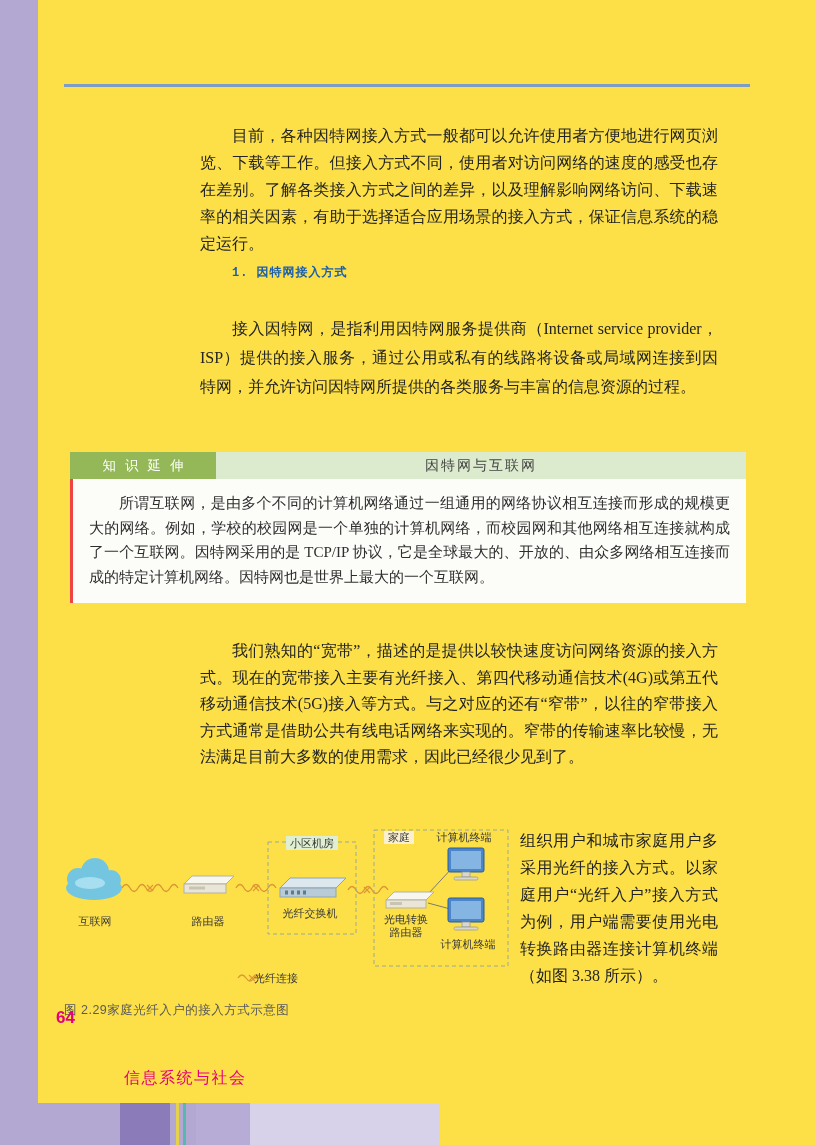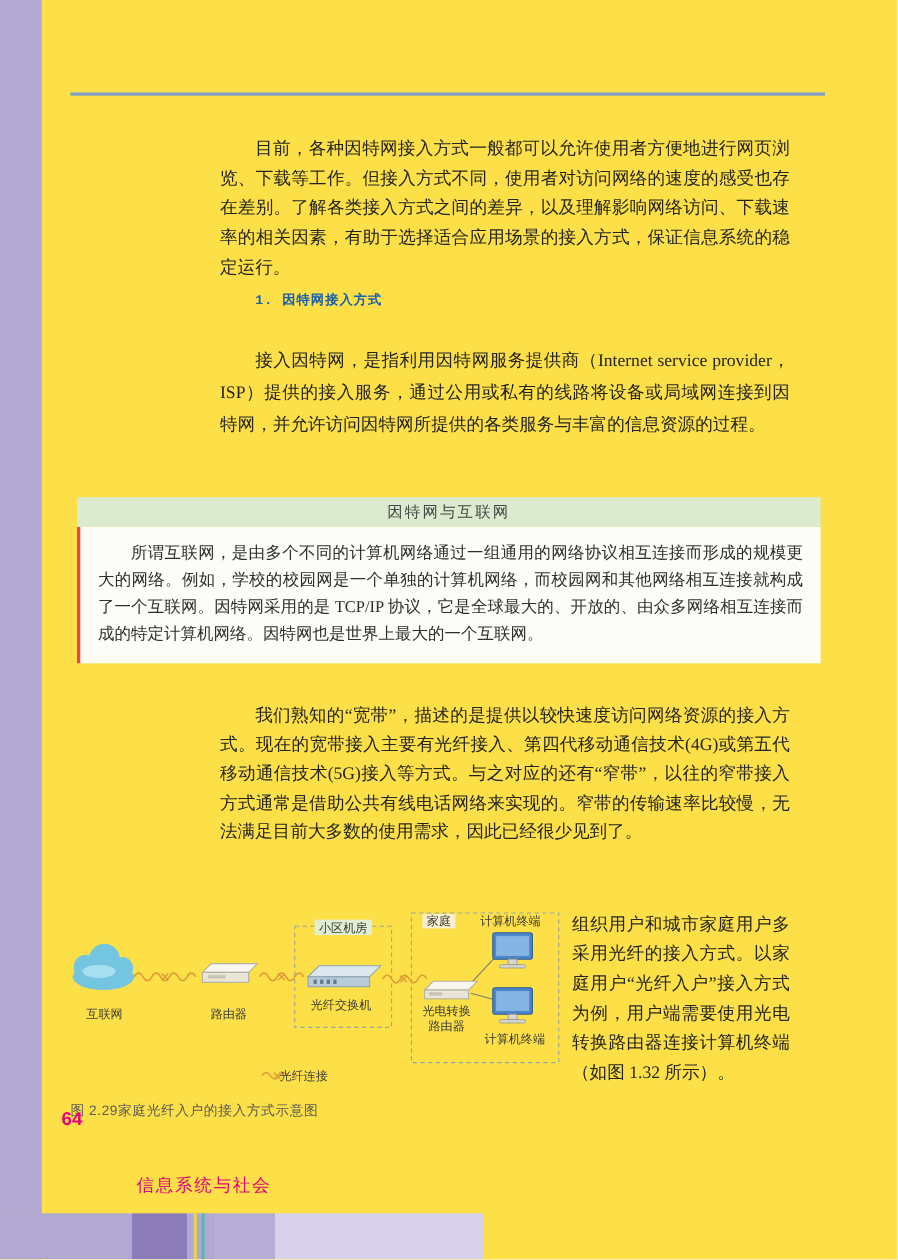--- a/index.html
+++ b/index.html
@@ -80,27 +80,28 @@
   <div class="top-rule"></div>
 
   <div class="para p-intro">目前，各种因特网接入方式一般都可以允许使用者方便地进行网页浏览、下载等工作。但接入方式不同，使用者对访问网络的速度的感受也存在差别。了解各类接入方式之间的差异，以及理解影响网络访问、下载速率的相关因素，有助于选择适合应用场景的接入方式，保证信息系统的稳定运行。</div>
 
   <h2 class="section-heading">1. 因特网接入方式</h2>
 
   <div class="para p-access">接入因特网，是指利用因特网服务提供商（Internet service provider，ISP）提供的接入服务，通过公用或私有的线路将设备或局域网连接到因特网，并允许访问因特网所提供的各类服务与丰富的信息资源的过程。</div>
 
   <div class="kb">
     <div class="kb-header">
+      <div class="kb-tag">知识延伸</div>
       <div class="kb-title">因特网与互联网</div>
     </div>
     <div class="kb-body">所谓互联网，是由多个不同的计算机网络通过一组通用的网络协议相互连接而形成的规模更大的网络。例如，学校的校园网是一个单独的计算机网络，而校园网和其他网络相互连接就构成了一个互联网。因特网采用的是 TCP/IP 协议，它是全球最大的、开放的、由众多网络相互连接而成的特定计算机网络。因特网也是世界上最大的一个互联网。</div>
   </div>
 
   <div class="para p-broadband">我们熟知的“宽带”，描述的是提供以较快速度访问网络资源的接入方式。现在的宽带接入主要有光纤接入、第四代移动通信技术(4G)或第五代移动通信技术(5G)接入等方式。与之对应的还有“窄带”，以往的窄带接入方式通常是借助公共有线电话网络来实现的。窄带的传输速率比较慢，无法满足目前大多数的使用需求，因此已经很少见到了。</div>
-  <div class="para p-fiber2">组织用户和城市家庭用户多采用光纤的接入方式。以家庭用户“光纤入户”接入方式为例，用户端需要使用光电转换路由器连接计算机终端（如图 1.32 所示）。</div>
+  <div class="para p-fiber2">组织用户和城市家庭用户多采用光纤的接入方式。以家庭用户“光纤入户”接入方式为例，用户端需要使用光电转换路由器连接计算机终端（如图 3.38 所示）。</div>
 
   <div class="figure">
     <svg viewBox="0 0 465 168" width="465" height="168">
 
       <path class="wave" d="M70,62 q4,-7 8,0 t8,0 t8,0 t8,0 t8,0 t8,0 t8,0"></path>
       <path class="xmark" d="M95,59 l6,6 M95,65 l6,-6"></path>
       <path class="wave" d="M184,62 q4,-7 8,0 t8,0 t8,0 t8,0 t8,0"></path>
       <path class="xmark" d="M201,59 l6,6 M201,65 l6,-6"></path>
       <path class="wave" d="M296,64 q4,-7 8,0 t8,0 t8,0 t8,0 t8,0"></path>
       <path class="xmark" d="M312,61 l6,6 M312,67 l6,-6"></path>

